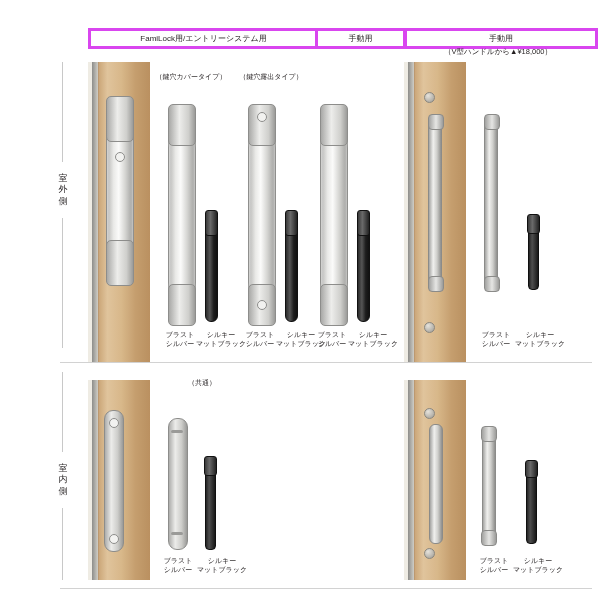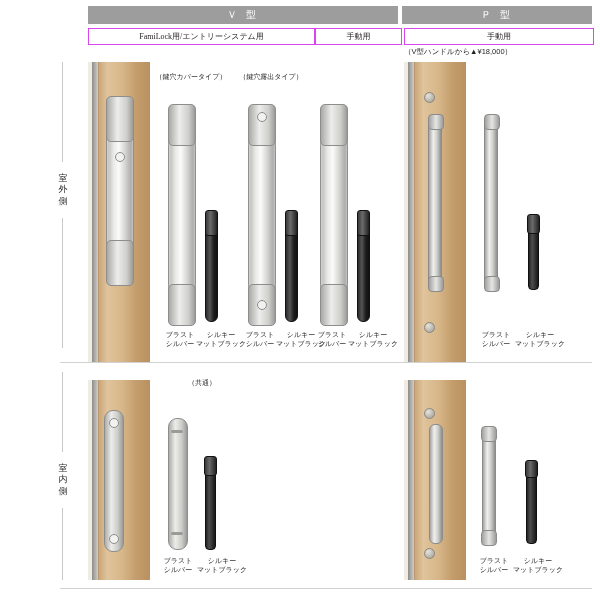--- a/index.html
+++ b/index.html
@@ -14,32 +14,32 @@
   .page{position:absolute;inset:0;}
 
   
   .hdr{position:absolute;top:6px;left:88px;width:504px;height:18px;}
   .hdr-cell{position:absolute;top:0;height:18px;background:#9d9d9d;color:#ffffff;
             font-size:10px;letter-spacing:3px;display:flex;align-items:center;justify-content:center;}
   .hdr-v{left:0;width:310px;}
   .hdr-p{left:314px;width:190px;}
 
   
-  .sub{position:absolute;height:15px;border:1px solid #d946ef;background:#fff;
-       font-size:8px;display:flex;align-items:center;justify-content:center;color:#231f20;font-family:Liberation Serif, serif;}
+  .sub{position:absolute;height:15px;border:3px solid #d946ef;background:#fff;
+       font-size:8px;display:flex;align-items:center;justify-content:center;color:#231f20;}
   .sub-a{top:28px;left:88px;width:225px;}
   .sub-b{top:28px;left:315px;width:85px;}
   .sub-c{top:28px;left:404px;width:188px;}
 
   
   .note{position:absolute;top:46px;left:150px;width:180px;text-align:center;
         font-size:8px;color:#e8160c;line-height:1.45;font-weight:bold;}
 
   
-  .pnote{position:absolute;top:47px;left:404px;width:188px;
+  .pnote{position:absolute;top:47px;left:404px;width:188px;text-align:center;
          font-size:7.5px;color:#231f20;}
 
   
   .cap{position:absolute;font-size:7px;color:#231f20;text-align:center;}
   .cap-1{top:72px;left:152px;width:78px;}
   .cap-2{top:72px;left:232px;width:78px;}
   .cap-kyotsu{top:378px;left:172px;width:60px;}
 
   
   .sidelab{position:absolute;left:54px;width:18px;display:flex;flex-direction:column;
@@ -139,22 +139,20 @@
 
   
   .swatch{position:absolute;font-size:7px;line-height:1.35;text-align:center;color:#231f20;width:44px;}
 </style>
 </head>
 <body>
 
 <div class="page">
 
   <div class="hdr">
-    <div class="hdr-cell hdr-v">Ｖ 型</div>
-    <div class="hdr-cell hdr-p">Ｐ 型</div>
   </div>
 
   <div class="sub sub-a">FamiLock用/エントリーシステム用</div>
   <div class="sub sub-b">手動用</div>
   <div class="sub sub-c">手動用</div>
 
   <div class="pnote">（V型ハンドルから▲¥18,000）</div>
 
   <div class="cap cap-1">（鍵穴カバータイプ）</div>
   <div class="cap cap-2">（鍵穴露出タイプ）</div>

